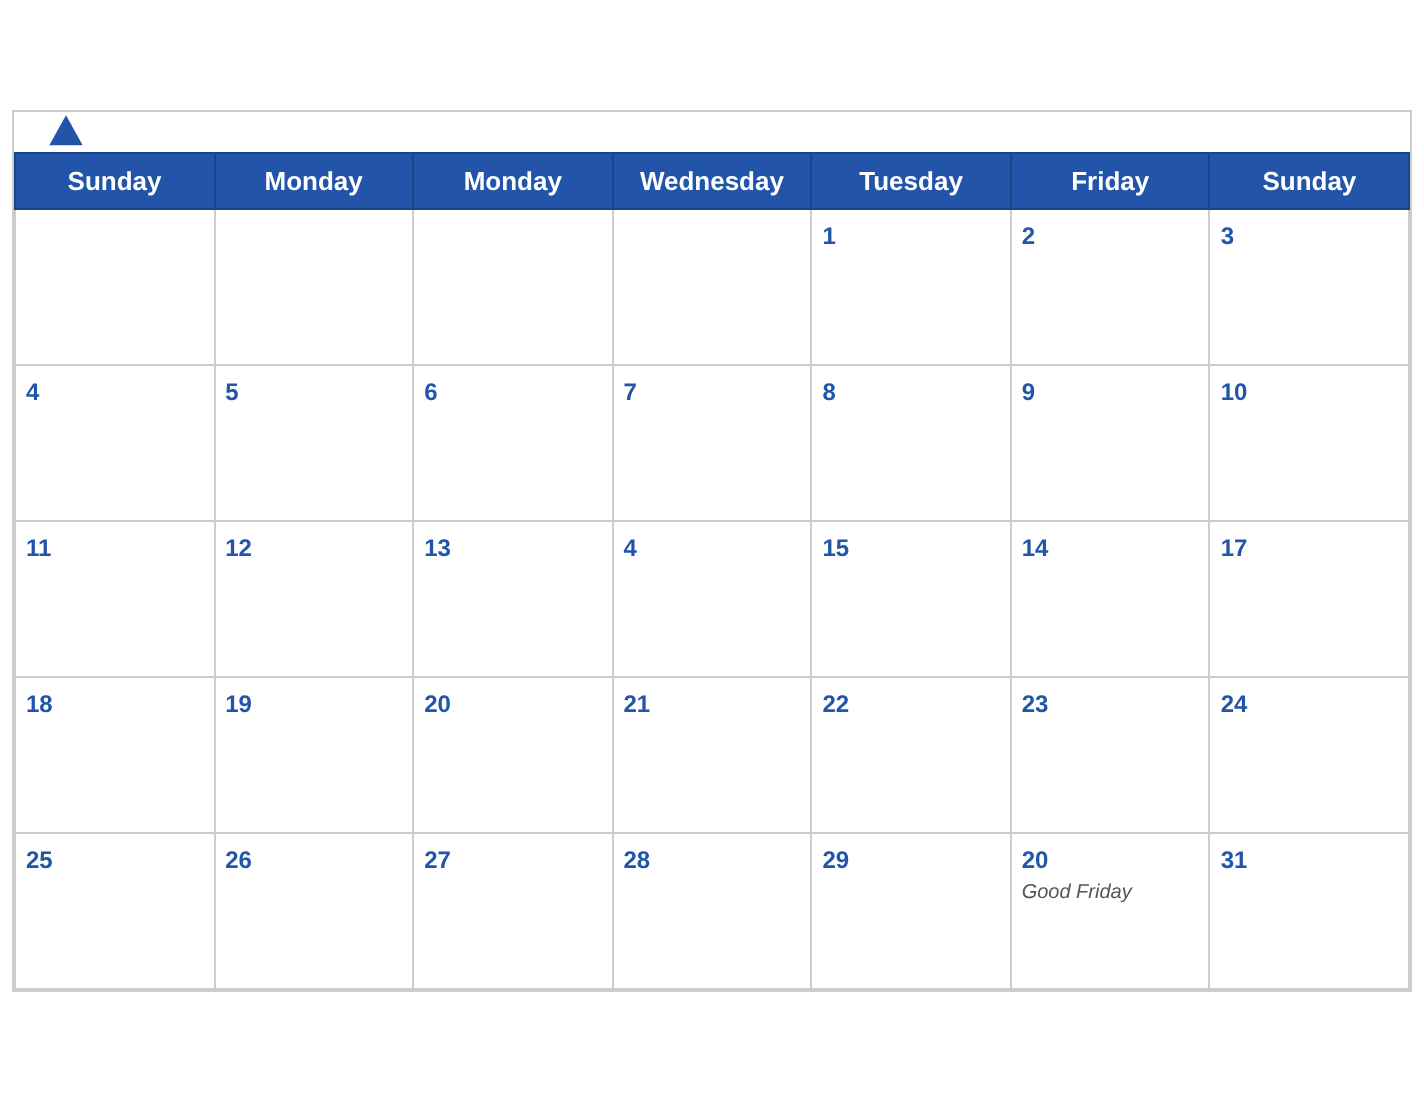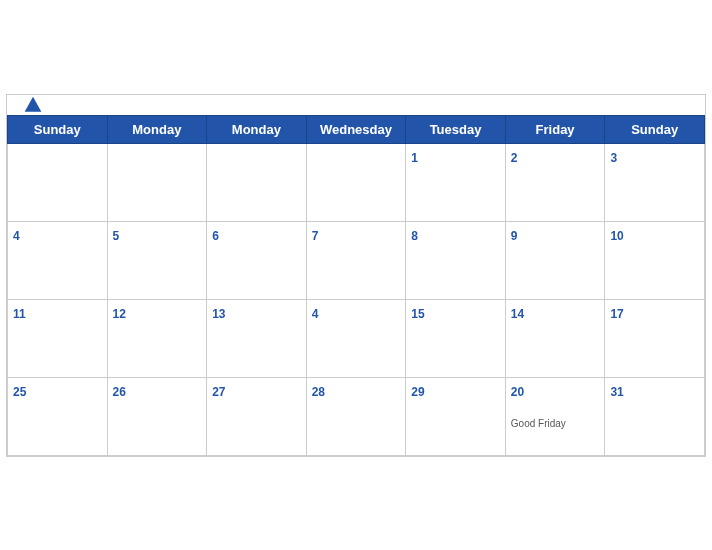--- a/index.html
+++ b/index.html
@@ -83,21 +83,22 @@
       padding: 4px 5px;
     }
     .day-number {
       font-size: 12px;
       color: #2255aa;
       font-weight: bold;
     }
     .holiday-text {
       font-size: 10px;
       color: #555;
-      margin-top: 18px;
+      margin-top: 2px;
+      font-style: italic;
     }
     .empty-cell {
       background: #fff;
     }
   </style>
 </head>
 <body>
 
 <div class="calendar-wrapper">
   <div class="calendar-header">
@@ -150,20 +151,29 @@
         <tr>
           <td><span class="day-number">11</span></td>
           <td><span class="day-number">12</span></td>
           <td><span class="day-number">13</span></td>
           <td><span class="day-number">4</span></td>
           <td><span class="day-number">15</span></td>
           <td><span class="day-number">14</span></td>
           <td><span class="day-number">17</span></td>
         </tr>
         <tr>
+          <td><span class="day-number">18</span></td>
+          <td><span class="day-number">19</span></td>
+          <td><span class="day-number">20</span></td>
+          <td><span class="day-number">21</span></td>
+          <td><span class="day-number">22</span></td>
+          <td><span class="day-number">23</span></td>
+          <td><span class="day-number">24</span></td>
+        </tr>
+        <tr>
           <td><span class="day-number">25</span></td>
           <td><span class="day-number">26</span></td>
           <td><span class="day-number">27</span></td>
           <td><span class="day-number">28</span></td>
           <td><span class="day-number">29</span></td>
           <td><span class="day-number">20</span><div class="holiday-text">Good Friday</div></td>
           <td><span class="day-number">31</span></td>
         </tr>
       </tbody>
   </table>

